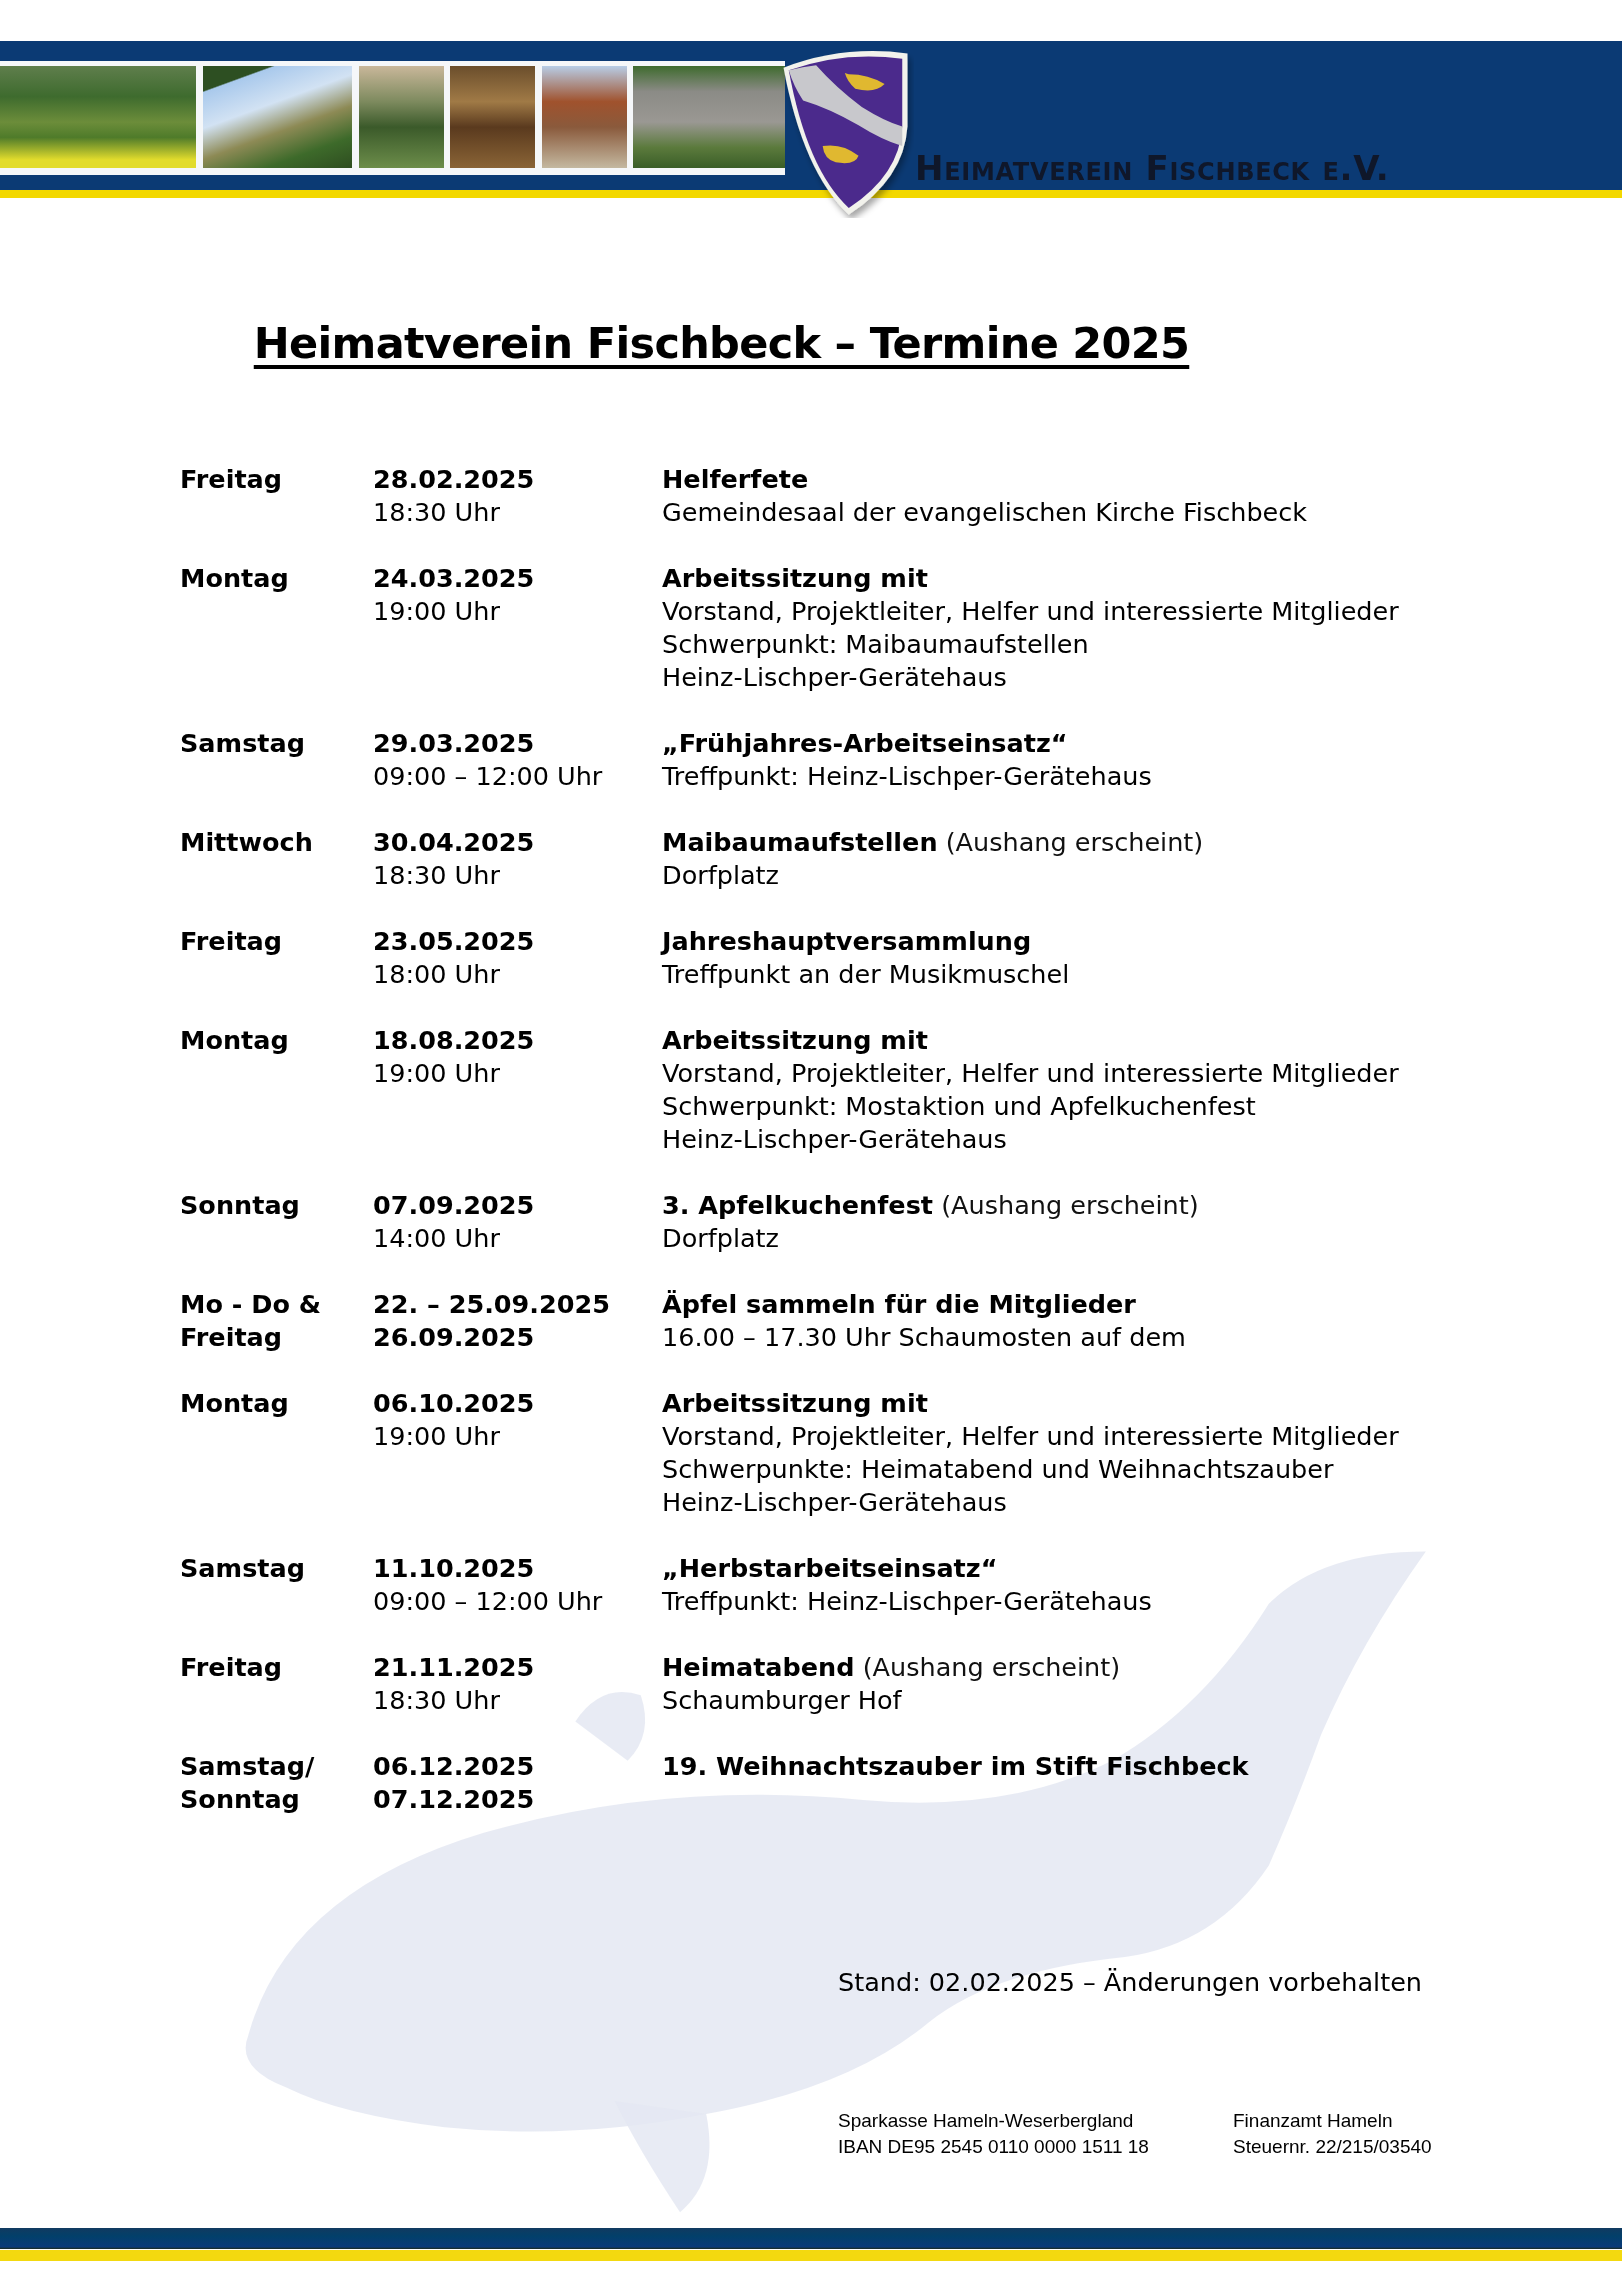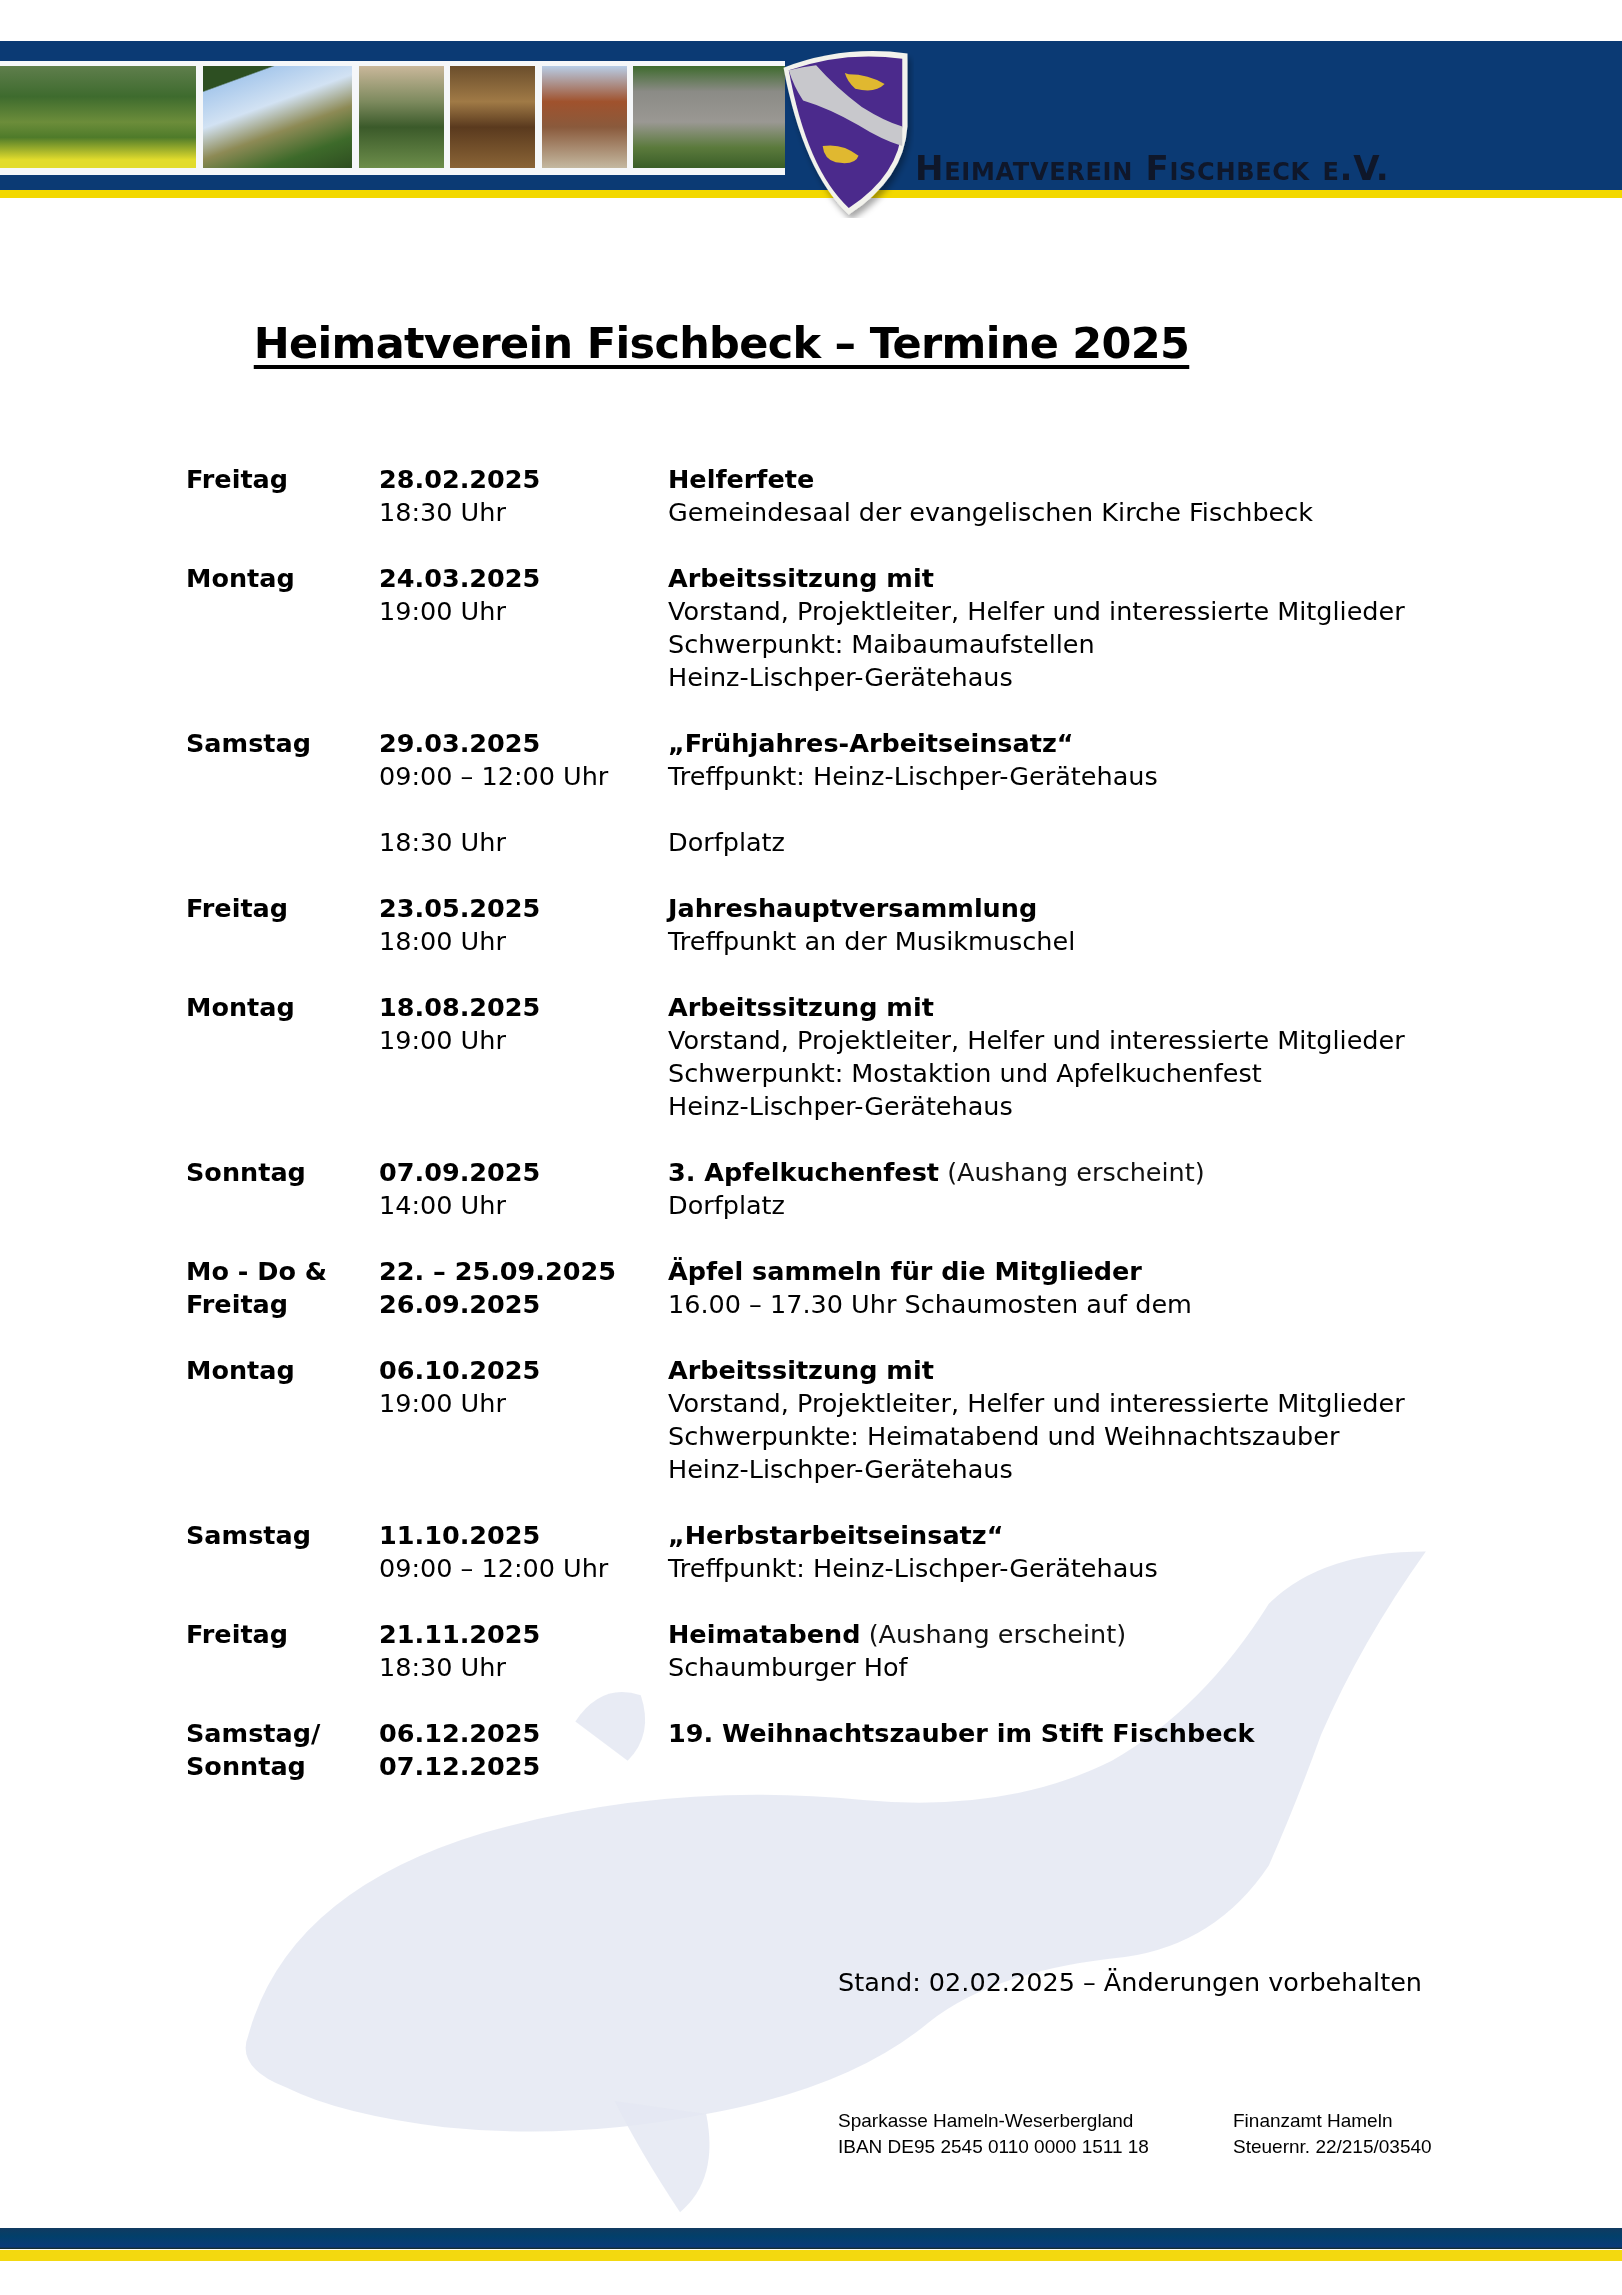--- a/index.html
+++ b/index.html
@@ -44,21 +44,21 @@
 
   
   .doc-title {
     position: absolute; left: 0; width: 1443px; top: 318px; text-align: center;
     font-family: "DejaVu Sans", sans-serif; font-weight: bold; font-size: 43px;
     letter-spacing: -0.7px;
   }
   .doc-title span { text-decoration: underline; text-decoration-thickness: 3.9px; text-underline-offset: 6.5px; }
 
   
-  .events { position: absolute; left: 186px; top: 463px; width: 1243px; }
+  .events { position: absolute; left: 180px; top: 463px; width: 1243px; }
   .event { position: relative; margin-bottom: 33px; }
   .line { height: 33px; line-height: 33px; white-space: nowrap; font-size: 25.5px; position: relative; }
   .col-day { position: absolute; left: 0; }
   .col-date { position: absolute; left: 193px; }
   .col-desc { position: absolute; left: 482px; }
   .b { font-weight: bold; }
   .light { font-weight: normal; color: #111; }
 
   
   .stand {
@@ -148,20 +148,25 @@
         <span class="col-date b">29.03.2025</span>
         <span class="col-desc"><span class="b">„Frühjahres-Arbeitseinsatz“</span></span>
       </div>
       <div class="line">
         <span class="col-date">09:00 – 12:00 Uhr</span>
         <span class="col-desc">Treffpunkt: Heinz-Lischper-Gerätehaus</span>
       </div>
     </div>
     <div class="event">
       <div class="line">
+        <span class="col-day b">Mittwoch</span>
+        <span class="col-date b">30.04.2025</span>
+        <span class="col-desc"><span class="b">Maibaumaufstellen</span> <span class="light">(Aushang erscheint)</span></span>
+      </div>
+      <div class="line">
         <span class="col-date">18:30 Uhr</span>
         <span class="col-desc">Dorfplatz</span>
       </div>
     </div>
     <div class="event">
       <div class="line">
         <span class="col-day b">Freitag</span>
         <span class="col-date b">23.05.2025</span>
         <span class="col-desc"><span class="b">Jahreshauptversammlung</span></span>
       </div>

